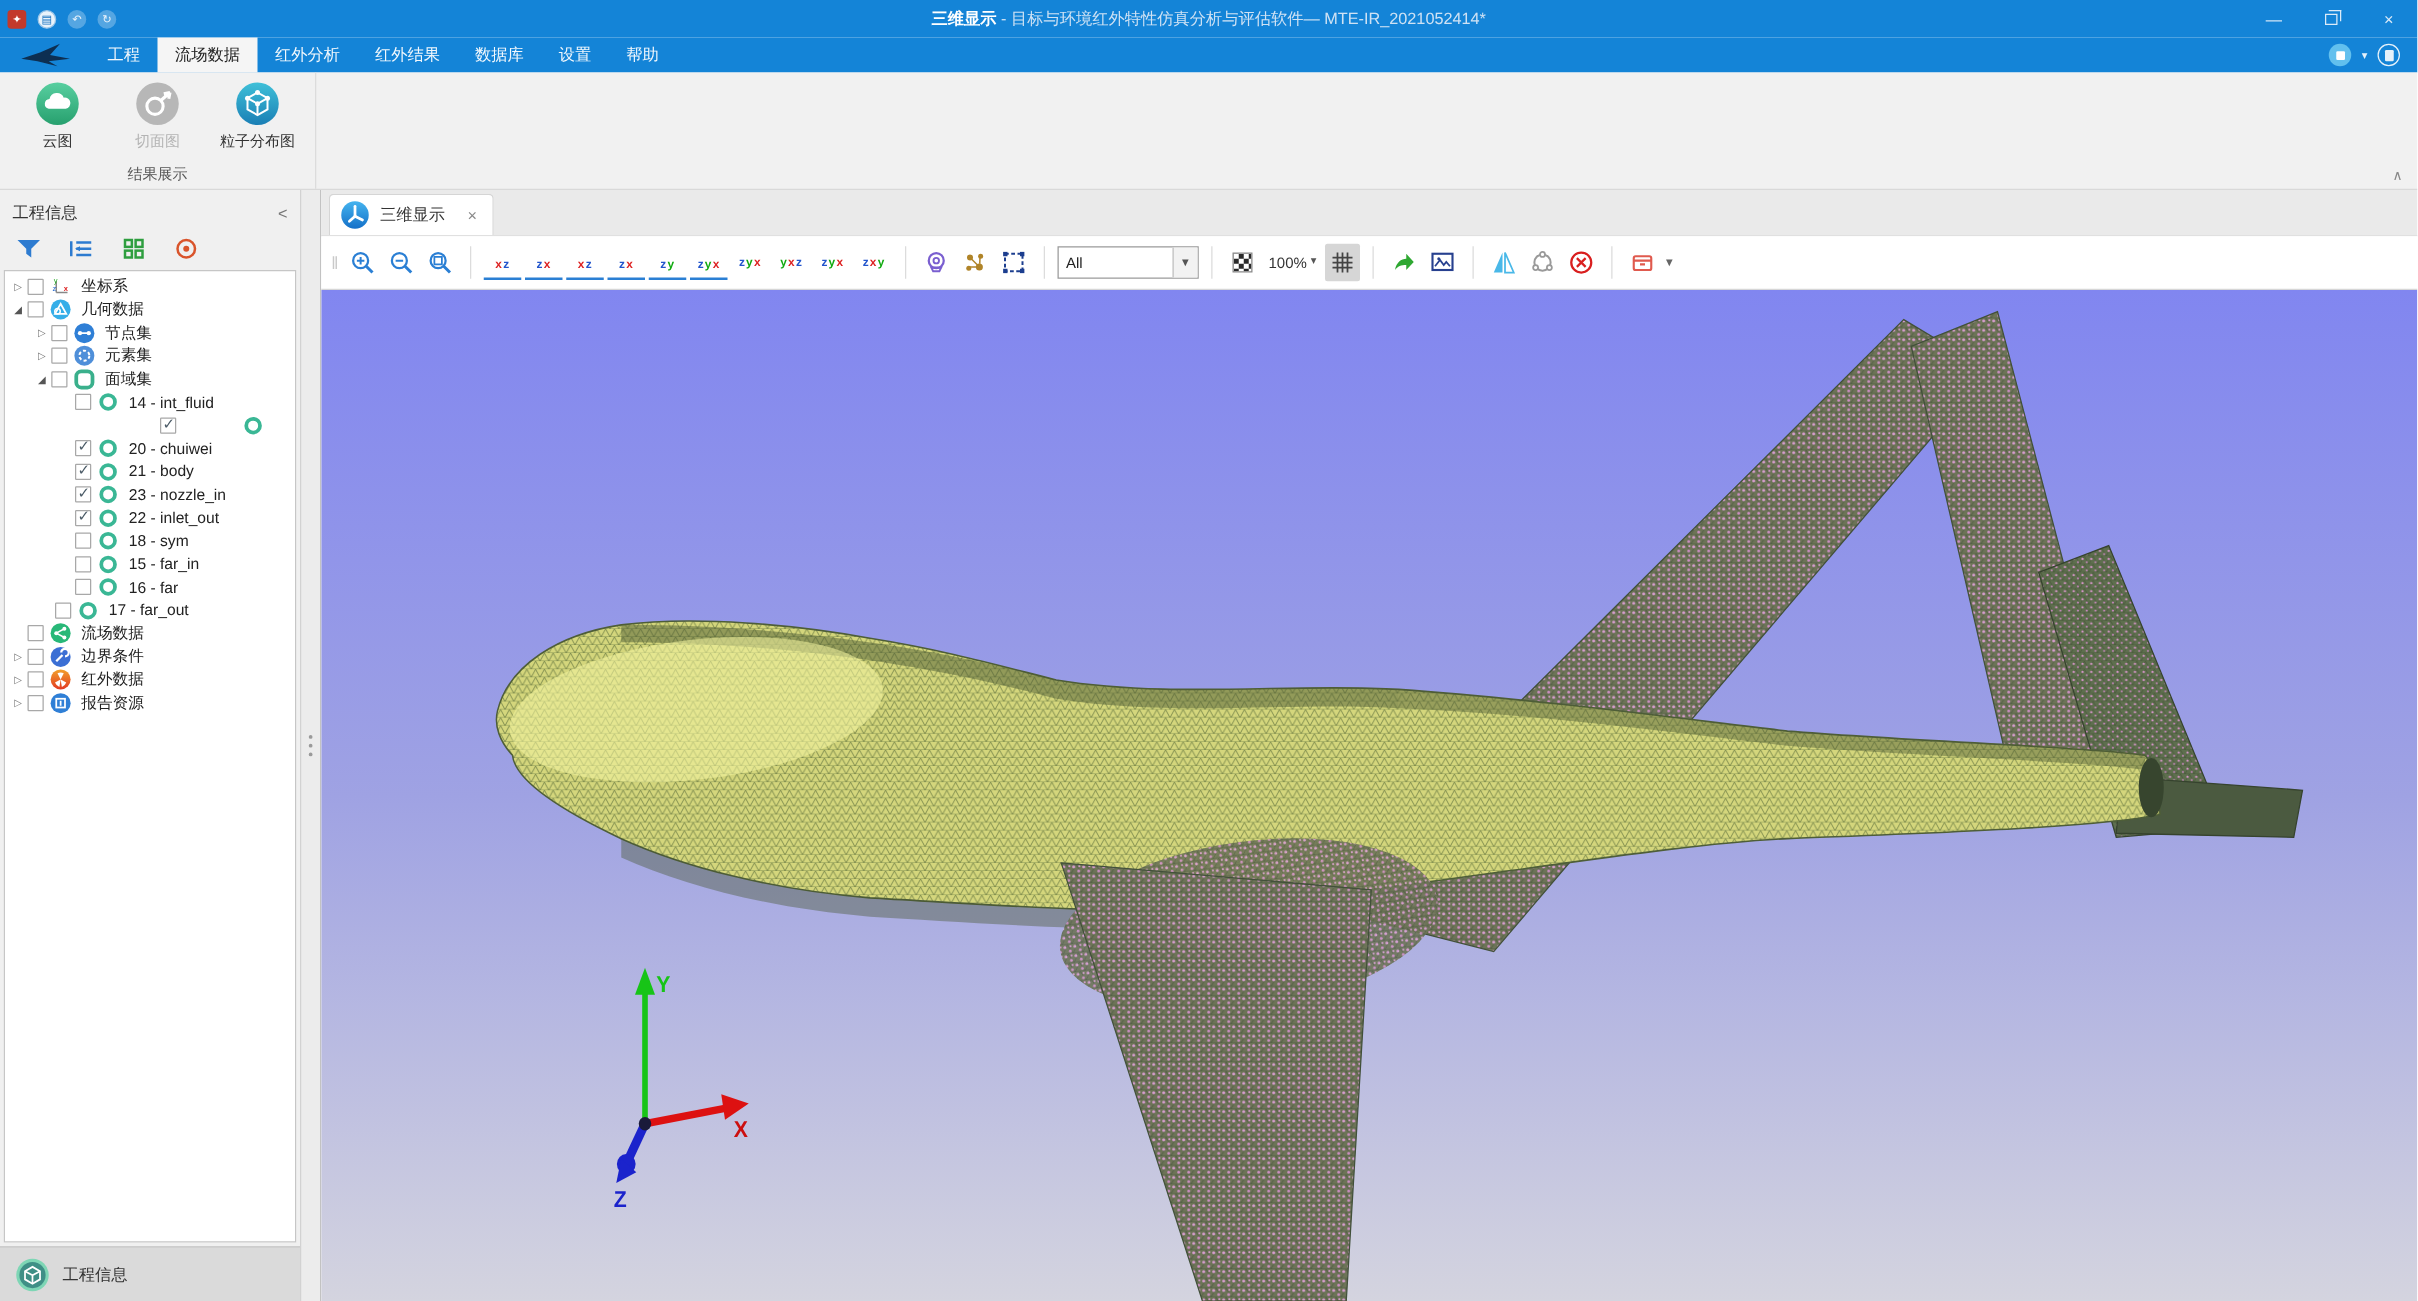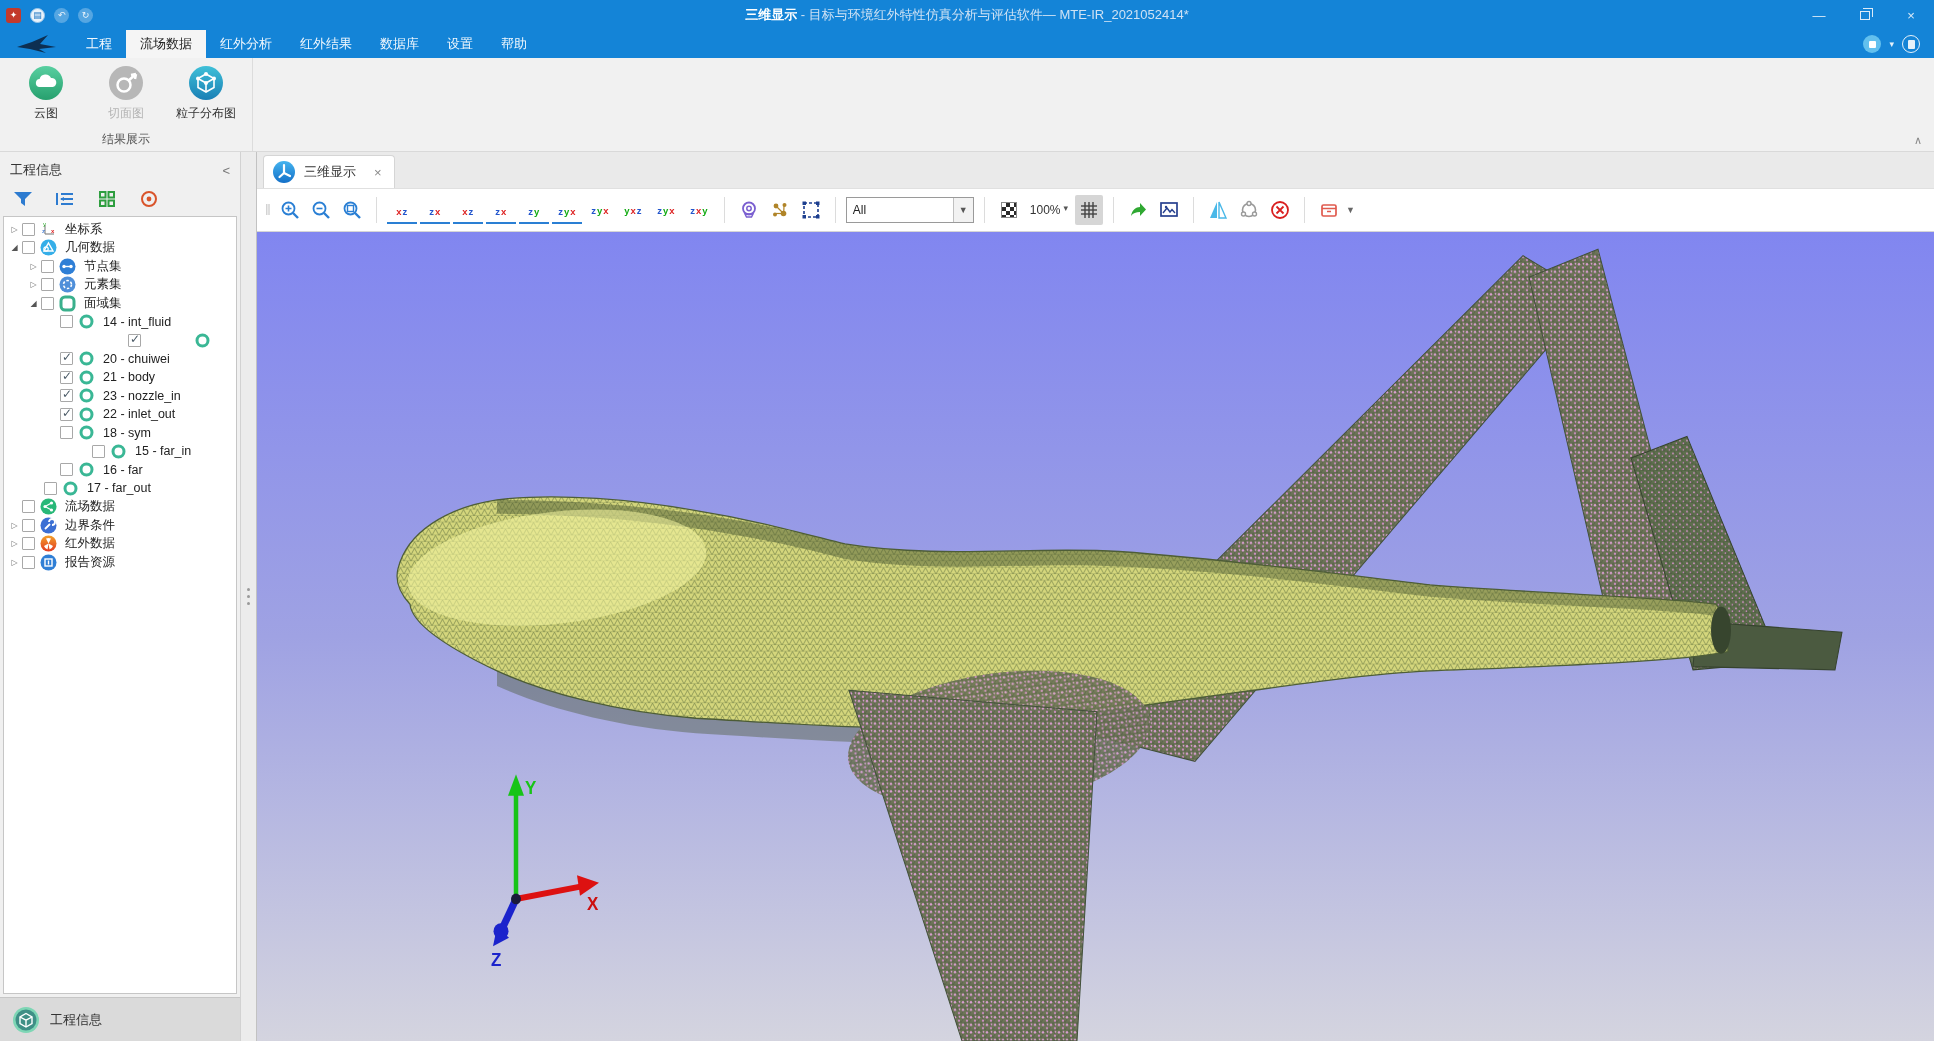--- a/index.html
+++ b/index.html
@@ -74,21 +74,21 @@
   .tab-close { color:#8a8a8a; font-size:13px; margin-left:10px; }
 
   .vtoolbar { height:43px; background:#fff; border-bottom:1px solid #d6d6d6; display:flex; align-items:center; padding-left:8px; gap:3px; flex:0 0 auto; }
   .vt-handle { color:#c9c9c9; font-size:14px; margin-right:4px; letter-spacing:-2px; }
   .vt-sep { width:1px; height:26px; background:#dcdcdc; margin:0 7px; flex:0 0 auto; }
   .vtbtn { min-width:28px; height:30px; display:flex; align-items:center; justify-content:center; border-radius:2px; flex:0 0 auto; }
   .vtbtn.pressed { background:#d6d6d6; }
   .ori { width:30px; height:28px; display:flex; align-items:center; justify-content:center; font-size:9.5px; font-weight:bold; gap:1px; border-bottom:2px solid #2a7fd4; padding-top:4px; }
   .ori.free { border-bottom:none; padding-top:0; }
   .ori .lx{color:#d22;} .ori .ly{color:#1a1;} .ori .lz{color:#25c;}
-  .vt-dd { width:128px; height:26px; border:1px solid #9a9a9a; background:#fff; display:flex; align-items:center; font-size:12px; color:#222; }
+  .vt-dd { width:113px; height:26px; border:1px solid #9a9a9a; background:#fff; display:flex; align-items:center; font-size:12px; color:#222; }
   .vt-dd .val { flex:1; padding-left:6px; }
   .vt-dd .btn { width:20px; height:100%; border-left:1px solid #c0c0c0; background:#f2f2f2; display:flex; align-items:center; justify-content:center; color:#555; font-size:9px; }
   .checker { width:16px; height:16px; background:conic-gradient(#2a2a2a 25%,#fff 0 50%,#2a2a2a 0 75%,#fff 0) 0 0/8px 8px; border:1px solid #888; }
   .zoomtxt { font-size:12px; color:#333; display:flex; align-items:flex-start; gap:3px; padding:0 4px; }
   .zoomtxt .c { font-size:9px; color:#555; }
 
   .viewport { flex:1; position:relative; min-height:0; }
   .viewport svg { display:block; width:100%; height:100%; }
 
   .msgbar { height:37px; background:#efefef; border-top:1px solid #dadada; display:flex; align-items:center; padding-left:18px; font-size:13px; color:#333; flex:0 0 auto; }
@@ -374,21 +374,21 @@
           <div class="trow" style="padding-left: 42px;">
             <span class="texp"></span>
             <span class="tcb"></span>
             <span class="ticon">
               <svg width="15" height="15" viewBox="0 0 15 15">
                 <circle cx="7.5" cy="7.5" r="5.5" fill="none" stroke="#3ab795" stroke-width="3"></circle>
               </svg>
             </span>
             <span>18 - sym</span>
           </div>
-          <div class="trow" style="padding-left: 42px; margin-left: 32px;">
+          <div class="trow" style="padding-left: 42px;">
             <span class="texp"></span>
             <span class="tcb"></span>
             <span class="ticon">
               <svg width="15" height="15" viewBox="0 0 15 15">
                 <circle cx="7.5" cy="7.5" r="5.5" fill="none" stroke="#3ab795" stroke-width="3"></circle>
               </svg>
             </span>
             <span>15 - far_in</span>
           </div>
           <div class="trow" style="padding-left: 42px;">

